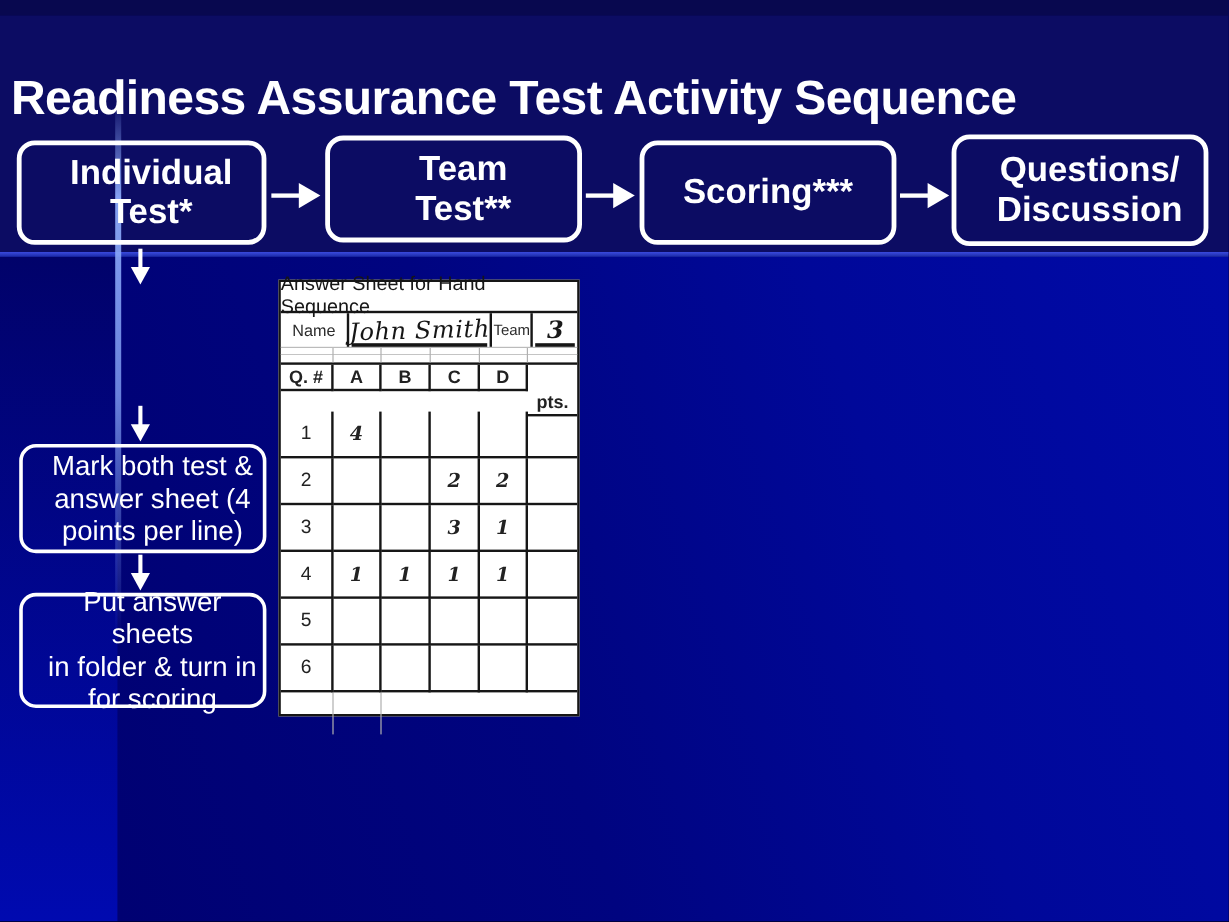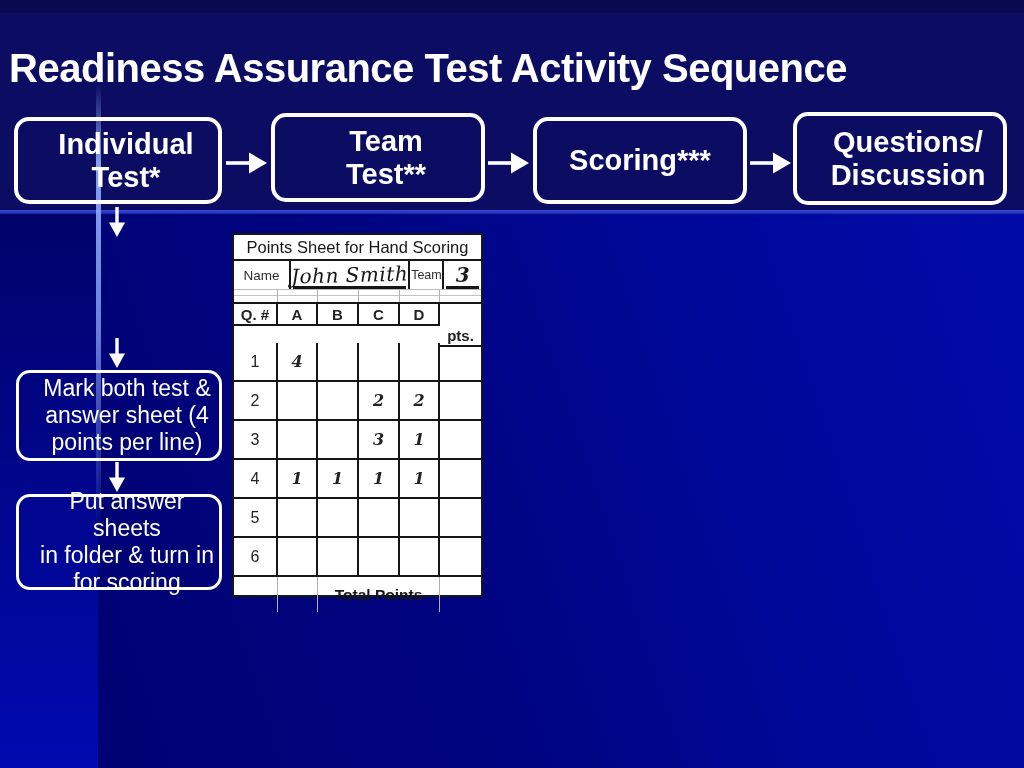--- a/index.html
+++ b/index.html
@@ -18,21 +18,21 @@
   .bg-left   { position:absolute; left:0; top:214px; width:98px; height:554px;
                background:linear-gradient(to bottom,#01026a,#000ab0); }
   .bg-main   { position:absolute; left:98px; top:214px; width:926px; height:554px;
                background:linear-gradient(72deg,#000172 0%,#000480 38%,#000899 68%,#000aa8 100%); }
   .glow-line { position:absolute; left:96px; top:84px; width:5px; height:446px; z-index:1;
                background:linear-gradient(to bottom,
                  rgba(120,150,240,0) 0%, rgba(140,170,250,.95) 18%,
                  rgba(130,160,245,.8) 55%, rgba(110,140,235,0) 100%); }
 
   
-  .slide-title { position:absolute; left:0; top:46px; width:856px; z-index:2;
+  .slide-title { position:absolute; left:0; top:60px; width:856px; z-index:2;
                  text-align:center; color:#fff; font-size:40px; font-weight:bold;
                  letter-spacing:-.5px; }
 
   
   .fbox { position:absolute; z-index:2; border:4px solid #fff; border-radius:15px;
           background:transparent; display:flex; align-items:center; justify-content:center;
           color:#fff; font-weight:bold; font-size:29px; line-height:1.12; text-align:center; }
   .preline { white-space:pre-line;padding-left:16px; }
   .sbox { position:absolute; z-index:2; border:3px solid #fff; border-radius:14px;
           background:transparent; display:flex; align-items:center; justify-content:center;
@@ -130,21 +130,21 @@
     <rect x="10.3" y="0" width="3.4" height="17" fill="#fff"></rect>
     <polygon points="4,15.5 20,15.5 12,30" fill="#fff"></polygon>
   </svg>
 
   <div class="sbox preline" style="left:16px; top:494px; width:206px; height:96px;">Put answer sheets
 in folder &amp; turn in
 for scoring</div>
 
   <div class="sheet">
 
-    <div class="sheet-title">Points Sheet for Hand Scoring</div>
+    <div class="sheet-title">Answer Sheet for Hand Sequence</div>
 
     <div class="name-row">
       <div class="lbl cell-name-lbl">Name</div>
       <div class="cell-name-val">
         <span class="hand-name">John Smith</span>
         <span class="uline"></span>
       </div>
       <div class="lbl cell-team-lbl">Team</div>
       <div class="cell-team-val">
         <span class="hand">3</span>
@@ -209,21 +209,18 @@
       <div class="gc hand"></div>
       <div class="gc hand"></div>
       <div class="gc hand"></div>
       <div class="gc hand"></div>
       <div class="gc nr"></div>
     </div>
 
     <div class="total-row">
       <div class="tc" style="width:44px"></div>
       <div class="tc" style="width:40px"></div>
-      <div class="tc" style="width:122px">
-        <span class="total-label">Total Points</span>
-      </div>
       <div class="tc" style="width:41px"></div>
     </div>
 
   </div>
 
 </div>
 
 </body></html>

